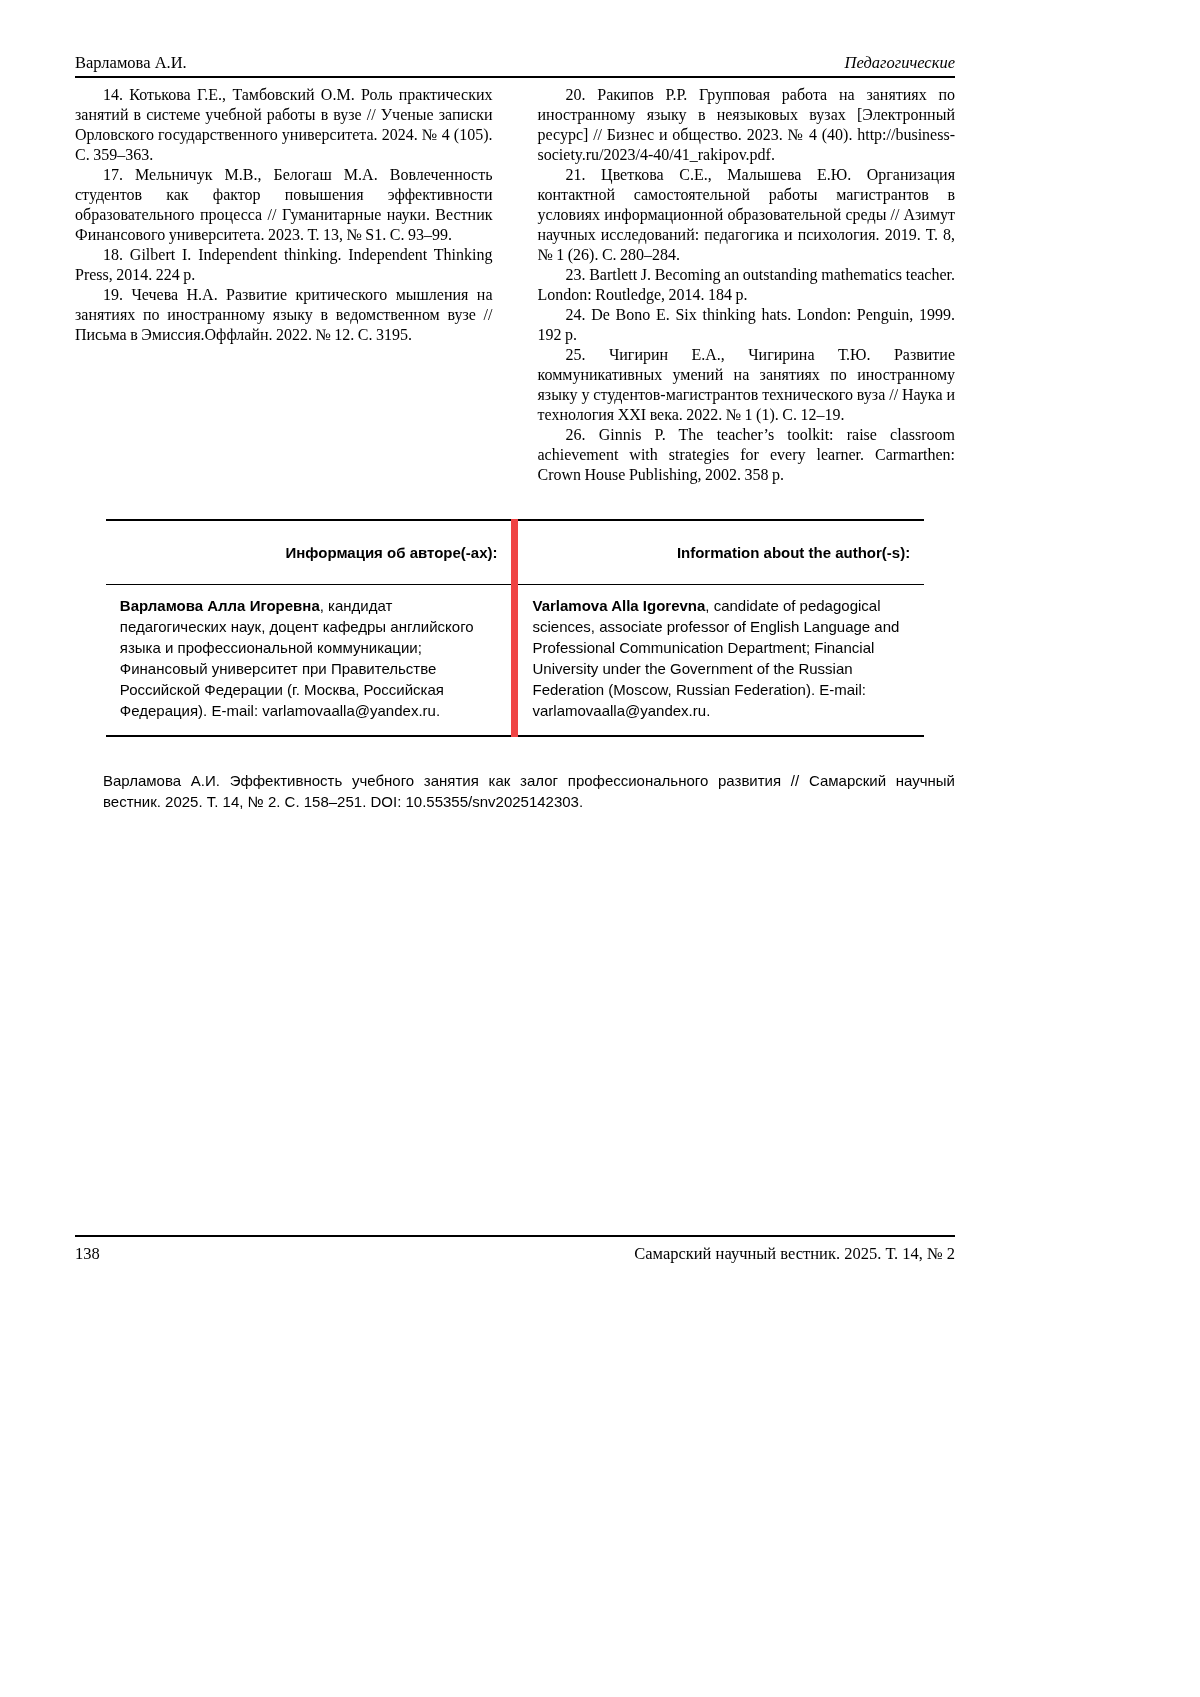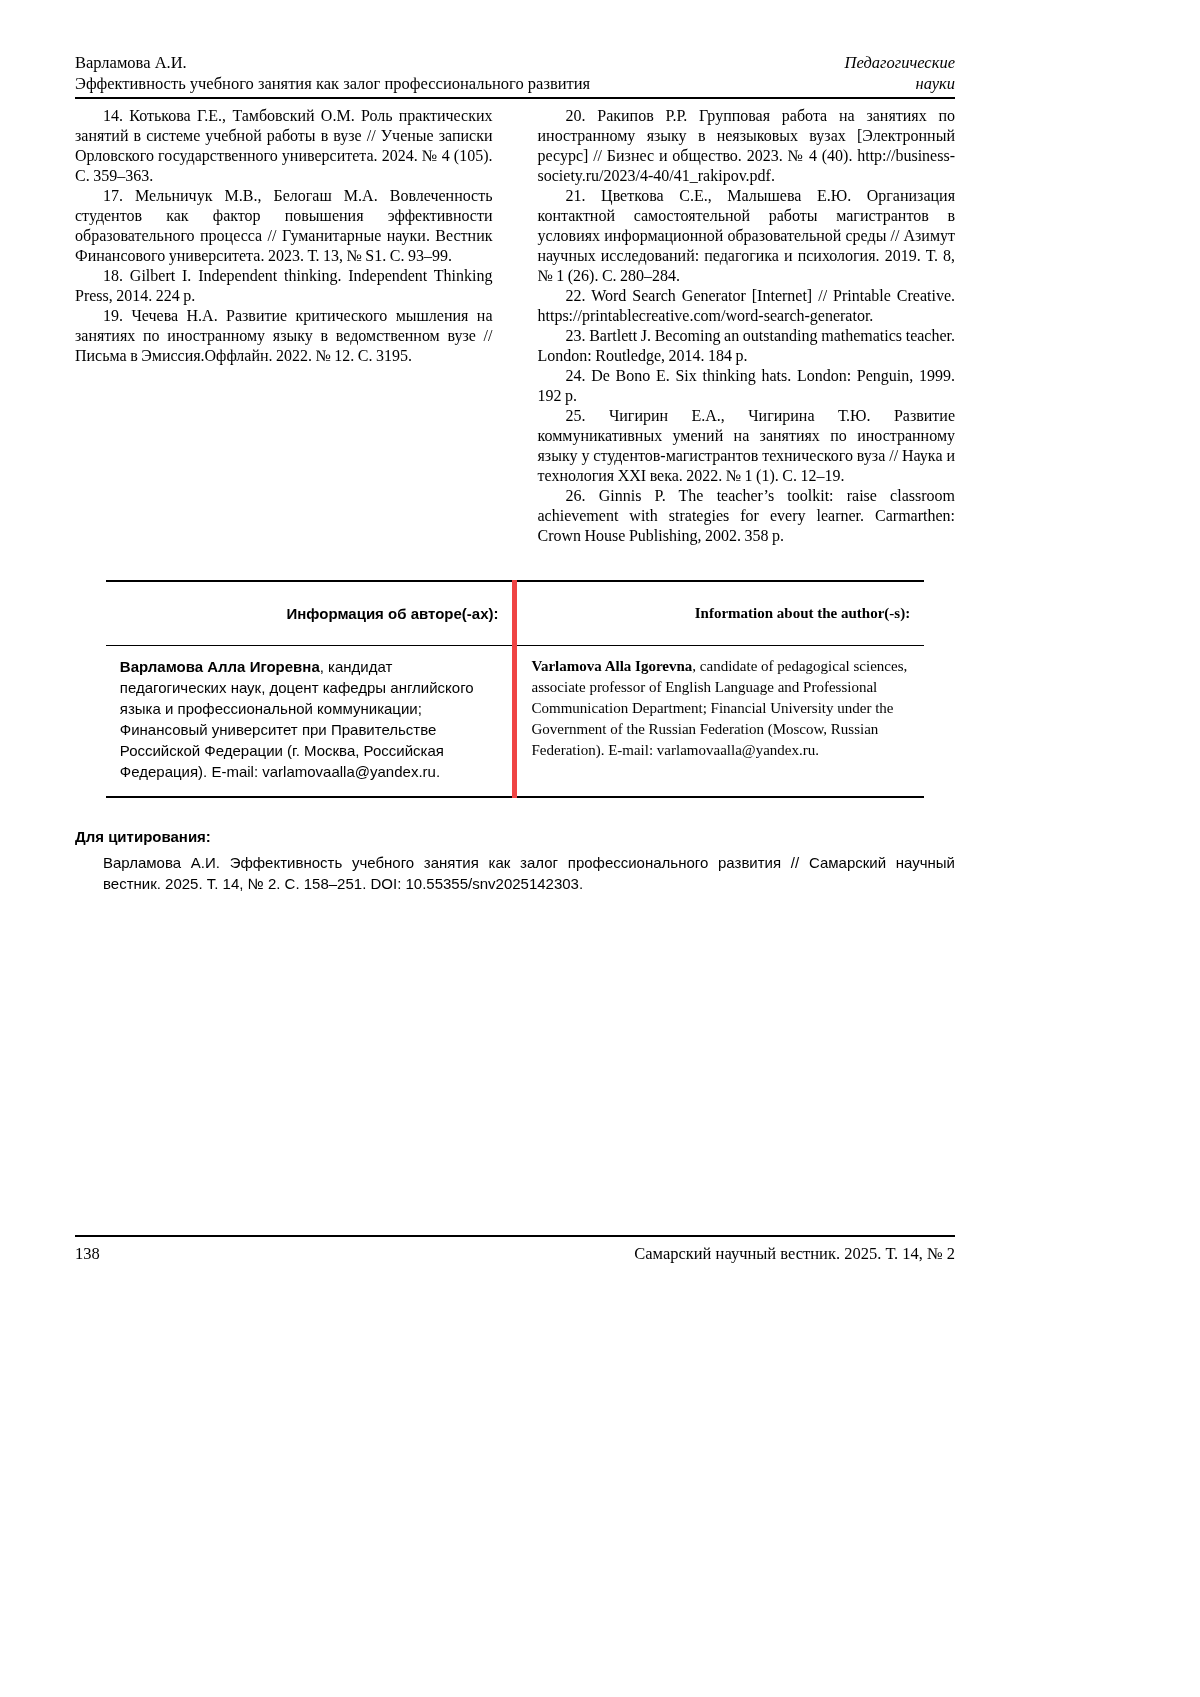--- a/index.html
+++ b/index.html
@@ -42,21 +42,21 @@
     font-family: "Liberation Sans", "DejaVu Sans", sans-serif;
     font-size: 15px; line-height: 21px;
   }
   table.authors th {
     border-bottom: 1.5px solid #000;
     padding: 21px 14px;
     font-weight: bold;
     text-align: right;
     width: 50%;
   }
-  table.authors th + th, table.authors td + td { border-left: 5px solid #ef4444; font-family: Liberation Serif, serif; }
+  table.authors th + th, table.authors td + td { border-left: 7px solid #ef4444; }
   table.authors td {
     padding: 10px 16px 14px 14px;
     vertical-align: top;
     text-align: left;
   }
   
   .citation {
     margin-top: 28px;
     font-family: "Liberation Sans", "DejaVu Sans", sans-serif;
     font-size: 15px; line-height: 21px;
@@ -79,37 +79,32 @@
 </head>
 <body>
 
 <div class="page">
 
   <div class="runhead">
     <div class="hrow">
       <span>Варламова А.И.</span>
       <span class="section">Педагогические</span>
     </div>
-    <div class="hrow">
-      <span>Эффективность учебного занятия как залог профессионального развития</span>
-      <span class="section">науки</span>
-    </div>
   </div>
 
   <div class="refs">
     <div class="col" id="refs-left">
         <p class="ref">14. Котькова Г.Е., Тамбовский О.М. Роль практических занятий в системе учебной работы в вузе // Ученые записки Орловского государственного университета. 2024. № 4 (105). С. 359–363.</p>
         <p class="ref">17. Мельничук М.В., Белогаш М.А. Вовлеченность студентов как фактор повышения эффективности образовательного процесса // Гуманитарные науки. Вестник Финансового университета. 2023. Т. 13, № S1. С. 93–99.</p>
         <p class="ref">18. Gilbert I. Independent thinking. Independent Thinking Press, 2014. 224 p.</p>
         <p class="ref">19. Чечева Н.А. Развитие критического мышления на занятиях по иностранному языку в ведомственном вузе // Письма в Эмиссия.Оффлайн. 2022. № 12. С. 3195.</p>
       </div>
     <div class="col" id="refs-right">
         <p class="ref">20. Ракипов Р.Р. Групповая работа на занятиях по иностранному языку в неязыковых вузах [Электронный ресурс] // Бизнес и общество. 2023. № 4 (40). http://business-society.ru/2023/4-40/41_rakipov.pdf.</p>
         <p class="ref">21. Цветкова С.Е., Малышева Е.Ю. Организация контактной самостоятельной работы магистрантов в условиях информационной образовательной среды // Азимут научных исследований: педагогика и психология. 2019. Т. 8, № 1 (26). С. 280–284.</p>
-        <p class="ref">22. Word Search Generator [Internet] // Printable Creative. https://printablecreative.com/word-search-generator.</p>
         <p class="ref">23. Bartlett J. Becoming an outstanding mathematics teacher. London: Routledge, 2014. 184 p.</p>
         <p class="ref">24. De Bono E. Six thinking hats. London: Penguin, 1999. 192 p.</p>
         <p class="ref">25. Чигирин Е.А., Чигирина Т.Ю. Развитие коммуникативных умений на занятиях по иностранному языку у студентов-магистрантов технического вуза // Наука и технология XXI века. 2022. № 1 (1). С. 12–19.</p>
         <p class="ref">26. Ginnis P. The teacher’s toolkit: raise classroom achievement with strategies for every learner. Carmarthen: Crown House Publishing, 2002. 358 p.</p>
       </div>
   </div>
 
   <table class="authors">
     <thead>
       <tr>
@@ -123,21 +118,20 @@
           <b>Варламова Алла Игоревна</b><span>, кандидат педагогических наук, доцент кафедры английского языка и профессиональной коммуникации; Финансовый университет при Правительстве Российской Федерации (г. Москва, Российская Федерация). E-mail: varlamovaalla@yandex.ru.</span>
         </td>
         <td>
           <b>Varlamova Alla Igorevna</b><span>, candidate of pedagogical sciences, associate professor of English Language and Professional Communication Department; Financial University under the Government of the Russian Federation (Moscow, Russian Federation). E-mail: varlamovaalla@yandex.ru.</span>
         </td>
       </tr>
     </tbody>
   </table>
 
   <div class="citation">
-    <div class="cite-label">Для цитирования:</div>
     <div class="cite-text">Варламова А.И. Эффективность учебного занятия как залог профессионального развития // Самарский научный вестник. 2025. Т. 14, № 2. С. 158–251. DOI: 10.55355/snv2025142303.</div>
   </div>
 
   <div class="pagefoot">
     <span>138</span>
     <span>Самарский научный вестник. 2025. Т. 14, № 2</span>
   </div>
 
 </div>
 

